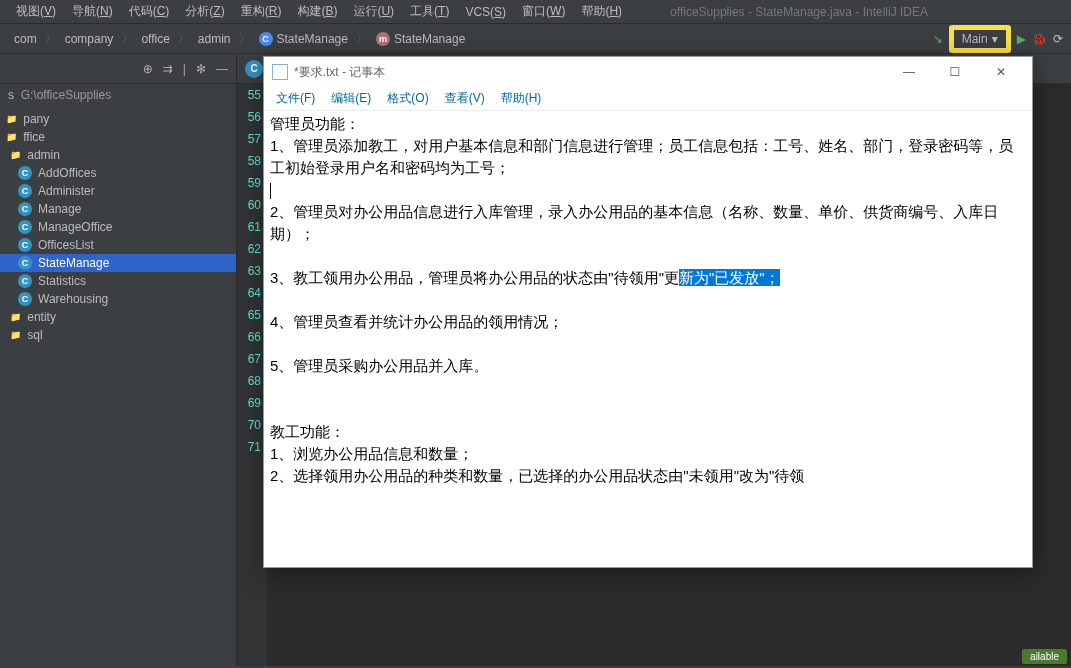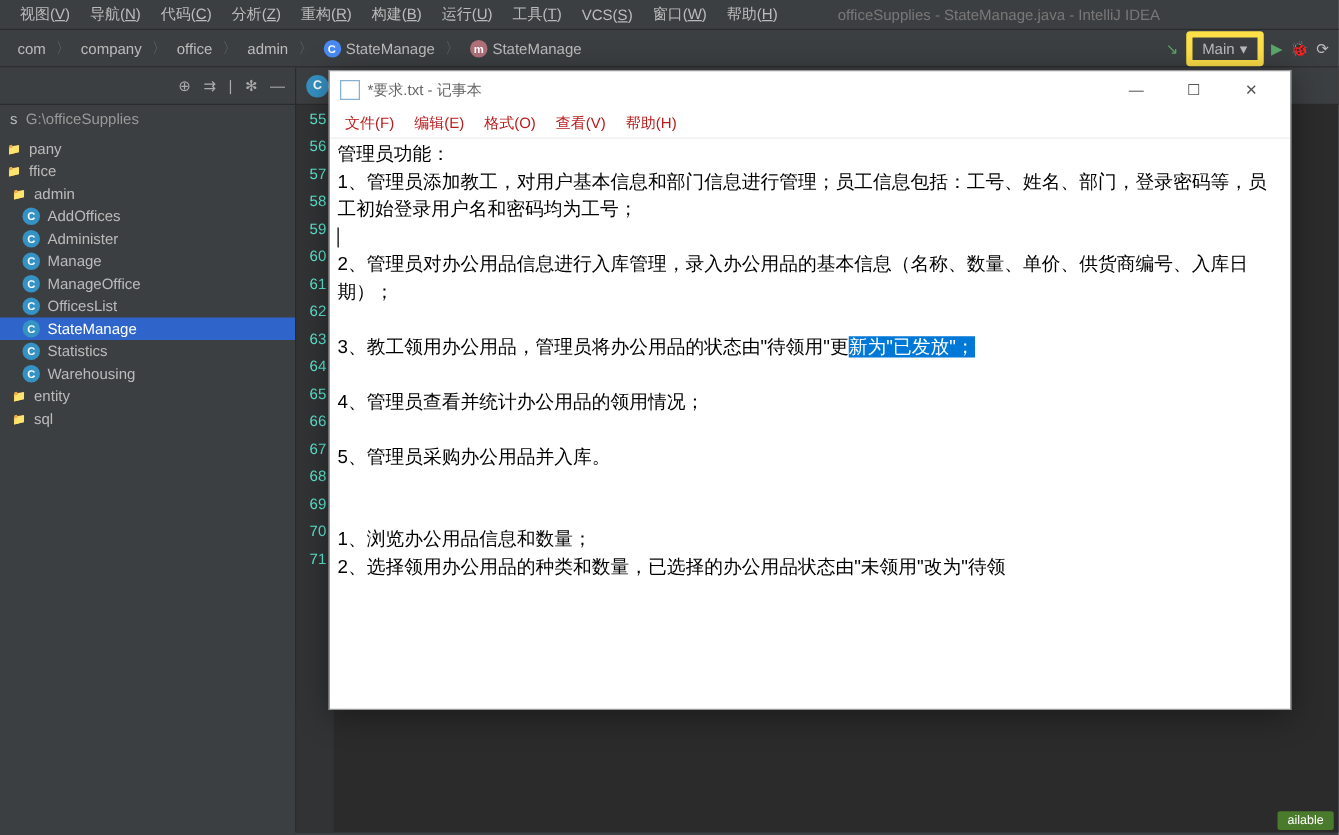--- a/index.html
+++ b/index.html
@@ -44,21 +44,21 @@
 .gutter { position: absolute; left: 0; top: 30px; width: 30px; bottom: 0; background: #313335; color: #5eead4; text-align: right; padding-right: 6px; font-family: Consolas, monospace; font-size: 12px; line-height: 22px; }
 
 .status-bar-right { position: absolute; right: 4px; bottom: 4px; background: #4a7a2b; color: #fff; padding: 2px 8px; font-size: 10px; border-radius: 2px; }
 
 
 .notepad { position: absolute; left: 263px; top: 56px; width: 770px; height: 512px; background: #fff; border: 1px solid #999; box-shadow: 0 4px 24px rgba(0,0,0,0.4); display: flex; flex-direction: column; }
 .notepad-title { height: 30px; display: flex; align-items: center; padding: 0 8px; color: #666; font-size: 12px; }
 .notepad-title .np-icon { width: 16px; height: 16px; background: #fff; border: 1px solid #88b0d0; margin-right: 6px; display: inline-block; }
 .np-controls { margin-left: auto; display: flex; gap: 0; }
 .np-controls .ctl { width: 46px; height: 30px; display: flex; align-items: center; justify-content: center; color: #555; cursor: pointer; }
-.notepad-menu { height: 24px; display: flex; align-items: center; padding: 0 4px; color: #b91c1c; font-size: 12px; border-bottom: 1px solid #eee; }
+.notepad-menu { height: 24px; display: flex; align-items: center; padding: 0 4px; color: #0369a1; font-size: 12px; border-bottom: 1px solid #eee; }
 .notepad-menu .np-menu-item { padding: 2px 8px; }
 .notepad-body { flex: 1; padding: 2px 6px; color: #000; font-size: 15px; line-height: 22px; overflow: hidden; font-family: "Microsoft YaHei", SimSun, sans-serif; }
 .notepad-body .line { white-space: pre-wrap; }
 .cursor-bar { display: inline-block; width: 1px; height: 16px; background: #000; vertical-align: middle; }
 .selection { background: #0078d7; color: #fff; }
 </style>
 </head>
 <body>
 
 <div class="ide-menubar">
@@ -232,16 +232,17 @@
       <div class="line"><span class="cursor-bar"></span></div>
       <div class="line">2、管理员对办公用品信息进行入库管理，录入办公用品的基本信息（名称、数量、单价、供货商编号、入库日期）；</div>
       <div class="line">&nbsp;</div>
       <div class="line"><span>3、教工领用办公用品，管理员将办公用品的状态由"待领用"更</span><span class="selection">新为"已发放"；</span></div>
       <div class="line">&nbsp;</div>
       <div class="line">4、管理员查看并统计办公用品的领用情况；</div>
       <div class="line">&nbsp;</div>
       <div class="line">5、管理员采购办公用品并入库。</div>
       <div class="line">&nbsp;</div>
       <div class="line">&nbsp;</div>
+      <div class="line">教工功能：</div>
       <div class="line">1、浏览办公用品信息和数量；</div>
       <div class="line">2、选择领用办公用品的种类和数量，已选择的办公用品状态由"未领用"改为"待领</div>
     </div>
 </div>
 
 </body></html>

